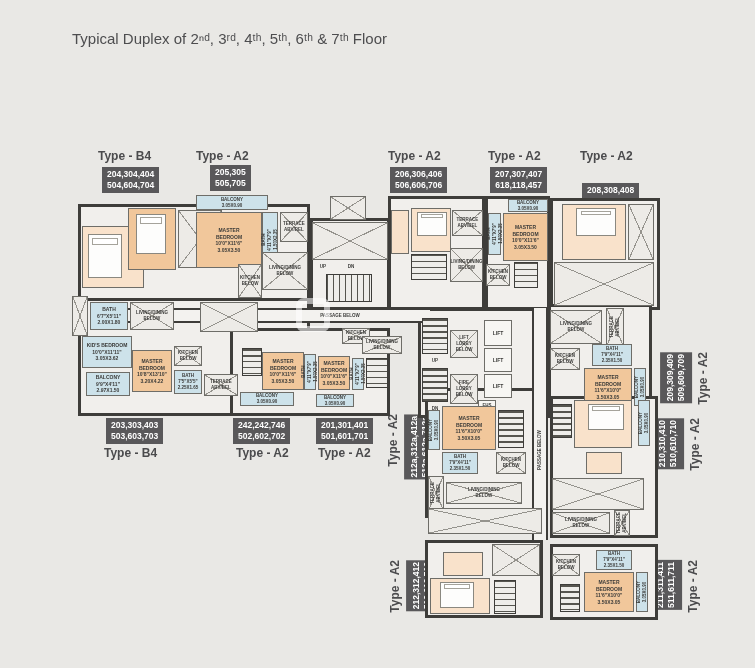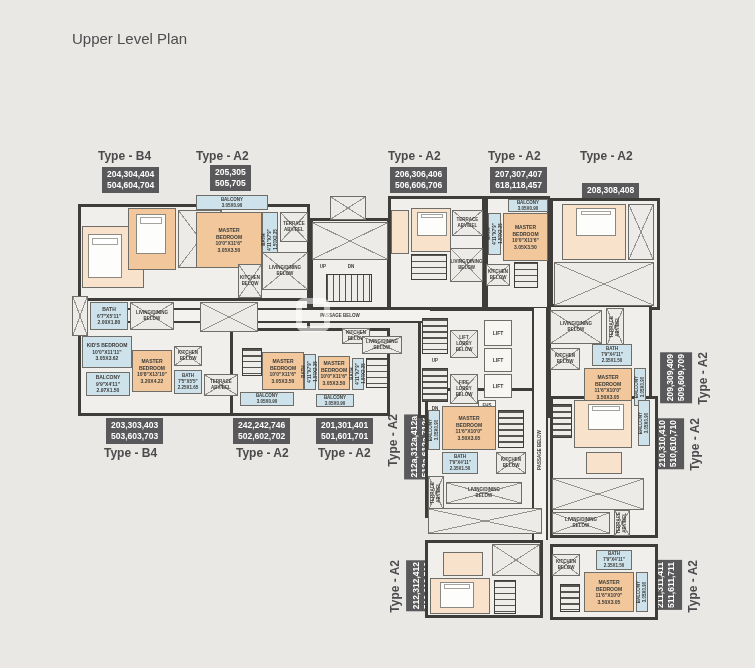--- a/index.html
+++ b/index.html
@@ -40,21 +40,21 @@
   .wm{position:absolute;left:296px;top:298px;display:flex;gap:10px;align-items:center;opacity:.55;}
   .wm .sq{width:34px;height:34px;border:6px solid #fff;border-radius:8px;box-sizing:border-box;}
   .wm .wtxt{color:#fff;font-weight:bold;font-size:34px;line-height:.95;letter-spacing:1px;}
 </style>
 </head>
 <body>
 
 <div id="stage">
 
   <div class="hdr">
-    <p class="t3">Upper Level Plan</p>
+    <p class="t2">Typical Duplex of 2ⁿᵈ, 3ʳᵈ, 4ᵗʰ, 5ᵗʰ, 6ᵗʰ &amp; 7ᵗʰ Floor</p>
   </div>
 
   <div class="tlabel" style="left:98px;top:149px;">Type - B4</div>
   <div class="ubox" style="left:102px;top:167px;">204,304,404
 504,604,704</div>
 
   <div class="tlabel" style="left:196px;top:149px;">Type - A2</div>
   <div class="ubox" style="left:210px;top:165px;">205,305
 505,705</div>
 

